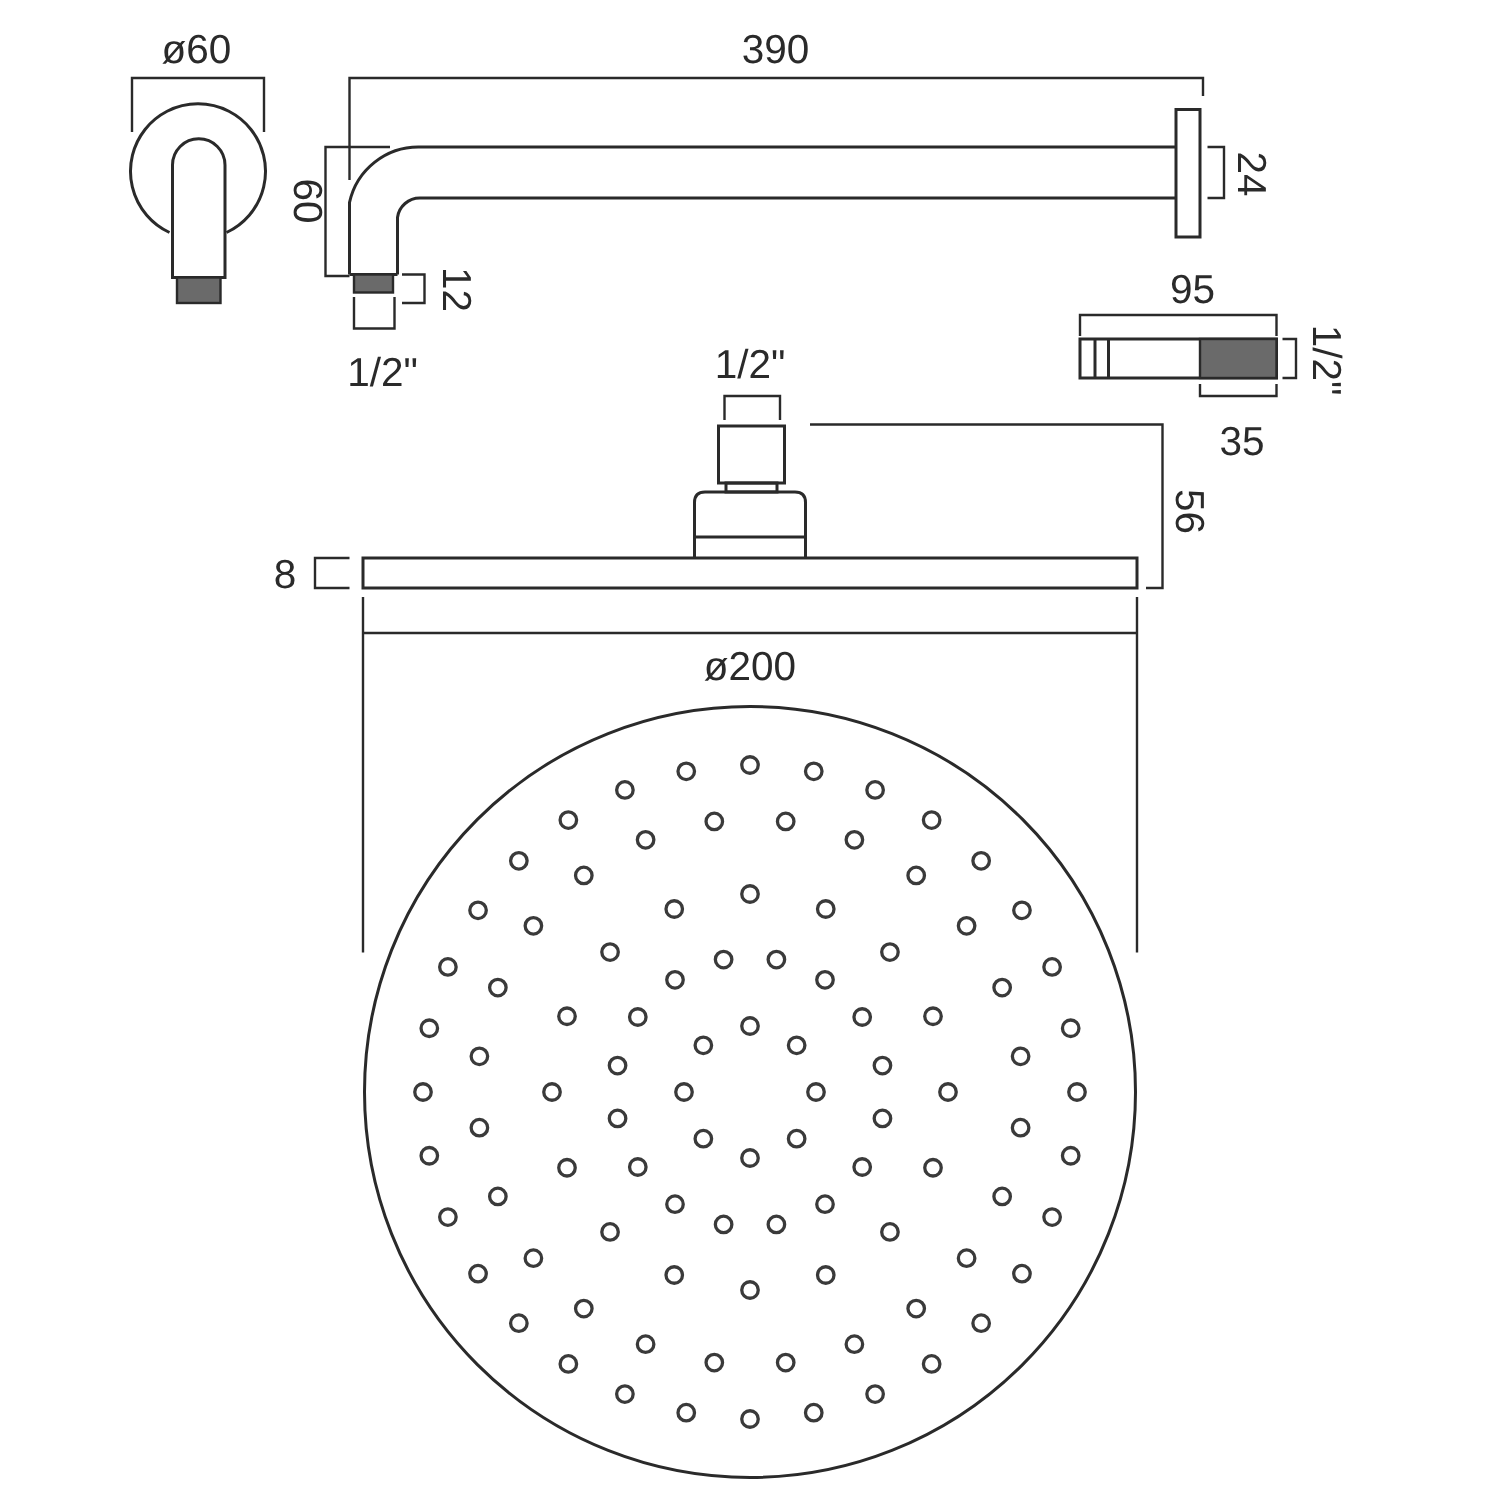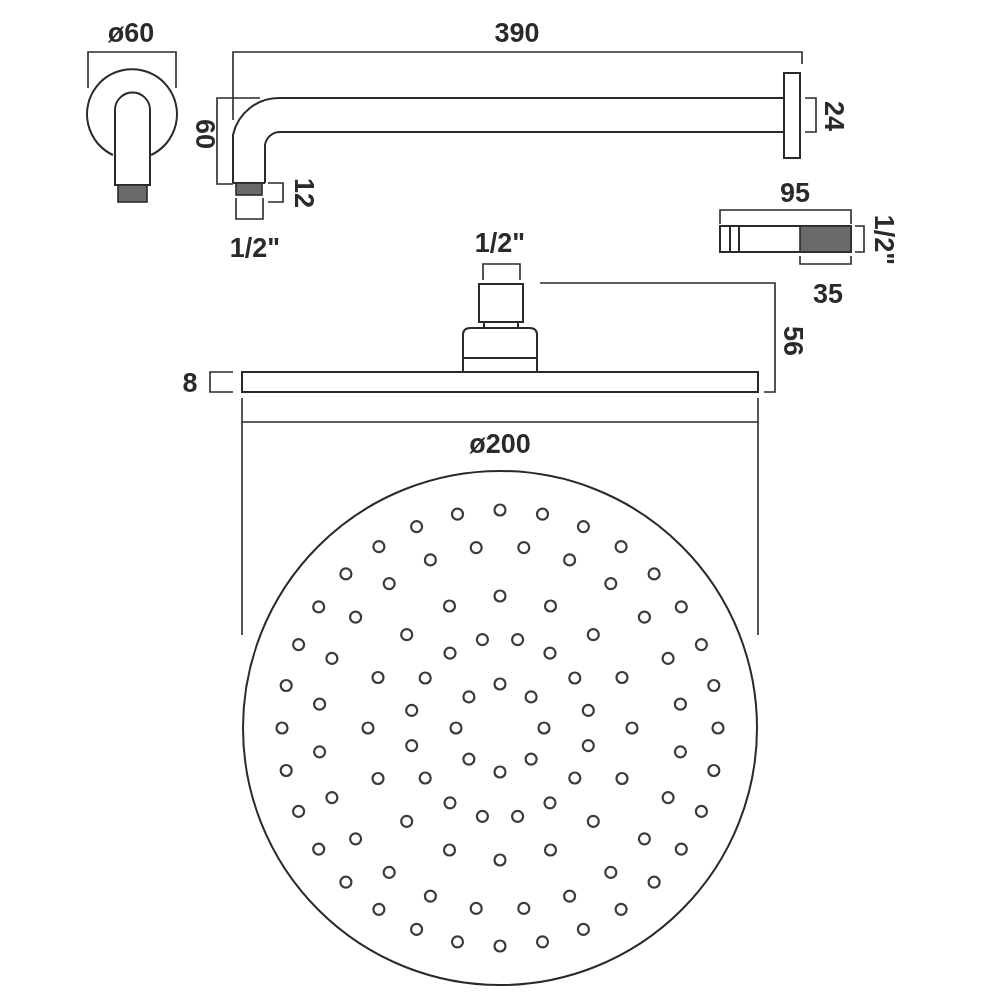--- a/index.html
+++ b/index.html
@@ -1,17 +1,17 @@
 <!DOCTYPE html>
 <html><head>
   <meta charset="utf-8">
   <style>
     html, body { margin: 0; padding: 0; background: #ffffff; }
     body { width: 1000px; height: 1000px; overflow: hidden; }
-    #canvas { position: absolute; left: 0; top: 0; width: 1000px; height: 1000px; font-weight: bold; }
+    #canvas { position: absolute; left: 0; top: 0; width: 1000px; height: 1000px; }
     svg text { font-family: "Liberation Sans", "DejaVu Sans", sans-serif; fill: #2a2a2a; }
     .ln { stroke: #2a2a2a; stroke-width: 2; fill: none; }
     .ln-thin { stroke: #2a2a2a; stroke-width: 1.6; fill: none; }
     .dim { font-size: 27px; }
     .hole { stroke: #3a3a3a; stroke-width: 2.2; fill: #ffffff; }
     .thread { fill: #6a6a6a; stroke: #2a2a2a; stroke-width: 1.6; }
   </style>
 </head>
 <body>
 

